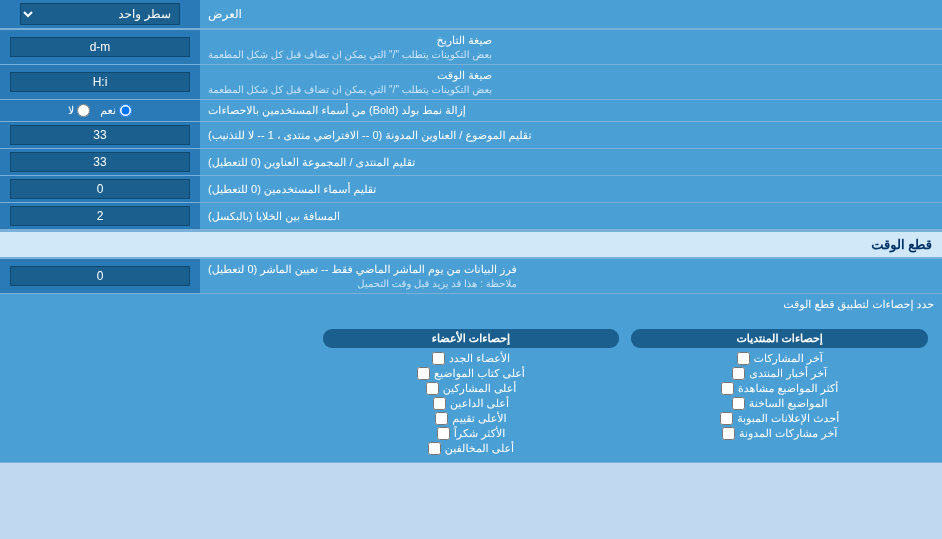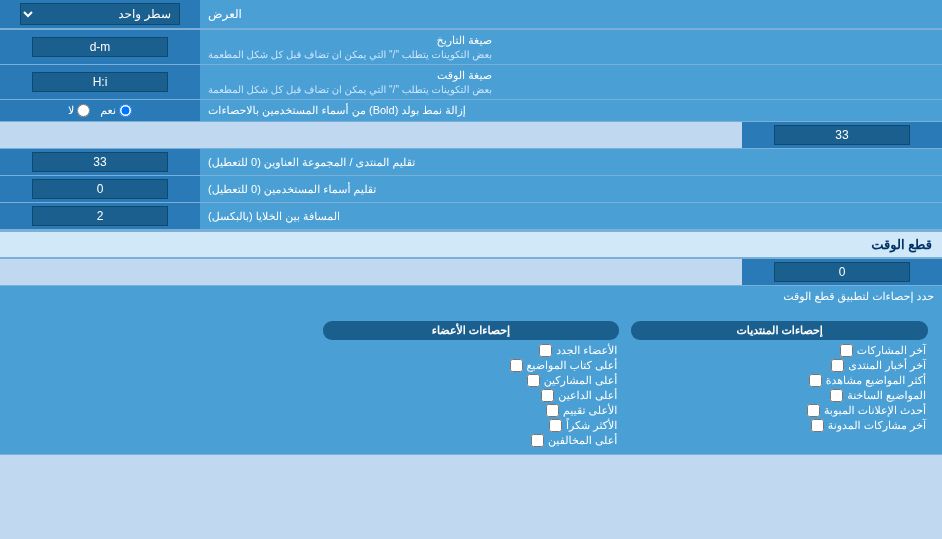--- a/index.html
+++ b/index.html
@@ -50,21 +50,21 @@
       padding: 3px 6px;
       min-width: 200px;
       max-width: 200px;
     }
 
     .input-cell input[type="text"] {
       background: #1a5f8e;
       border: 1px solid #0d4a72;
       color: #fff;
       padding: 2px 6px;
-      width: 136px;
+      width: 180px;
       text-align: center;
       font-size: 12px;
       direction: ltr;
     }
 
     
     .section-header {
       background: #d0e8f8;
       border-bottom: 2px solid #7ab0d8;
       border-top: 2px solid #7ab0d8;
@@ -169,21 +169,21 @@
       font-size: 11px;
       font-weight: bold;
       text-align: center;
       padding: 3px 6px;
       margin-bottom: 3px;
       border-radius: 9px;
     }
     .checkbox-item {
       display: flex;
       align-items: center;
-      justify-content: flex-start;
+      justify-content: center;
       gap: 4px;
       color: #fff;
       font-size: 11px;
       padding: 1px 2px;
     }
     .checkbox-item input[type="checkbox"] {
       cursor: pointer;
     }
   </style>
 </head>
@@ -238,20 +238,23 @@
         <span>نعم</span>
       </label>
       <label>
         <input type="radio" name="bold" value="no" style="">
         <span>لا</span>
       </label>
     </div>
   </div>
 
   <div class="row">
+    <div class="label-cell">
+      <span>تقليم الموضوع / العناوين المدونة (0 -- الافتراضي منتدى ، 1 -- لا للتذنيب)</span>
+    </div>
     <div class="input-cell">
       <input type="text" value="33" style="">
     </div>
   </div>
 
   <div class="row">
     <div class="label-cell">
       <span>تقليم المنتدى / المجموعة العناوين (0 للتعطيل)</span>
     </div>
     <div class="input-cell">
@@ -275,20 +278,26 @@
     <div class="input-cell">
       <input type="text" value="2" style="">
     </div>
   </div>
 
   <div class="section-header">
     <span>قطع الوقت</span>
   </div>
 
   <div class="row">
+    <div class="label-cell">
+      <div>
+        <span>فرز البيانات من يوم الماشر الماضي فقط -- تعيين الماشر (0 لتعطيل)</span>
+        <span class="sub-text">ملاحظة : هذا قد يزيد قبل وقت التحميل</span>
+      </div>
+    </div>
     <div class="input-cell">
       <input type="text" value="0" style="">
     </div>
   </div>
 
   <div class="checkboxes-section">
     <div class="section-title">
       <span>حدد إحصاءات لتطبيق قطع الوقت</span>
     </div>
     <div class="checkbox-columns">

